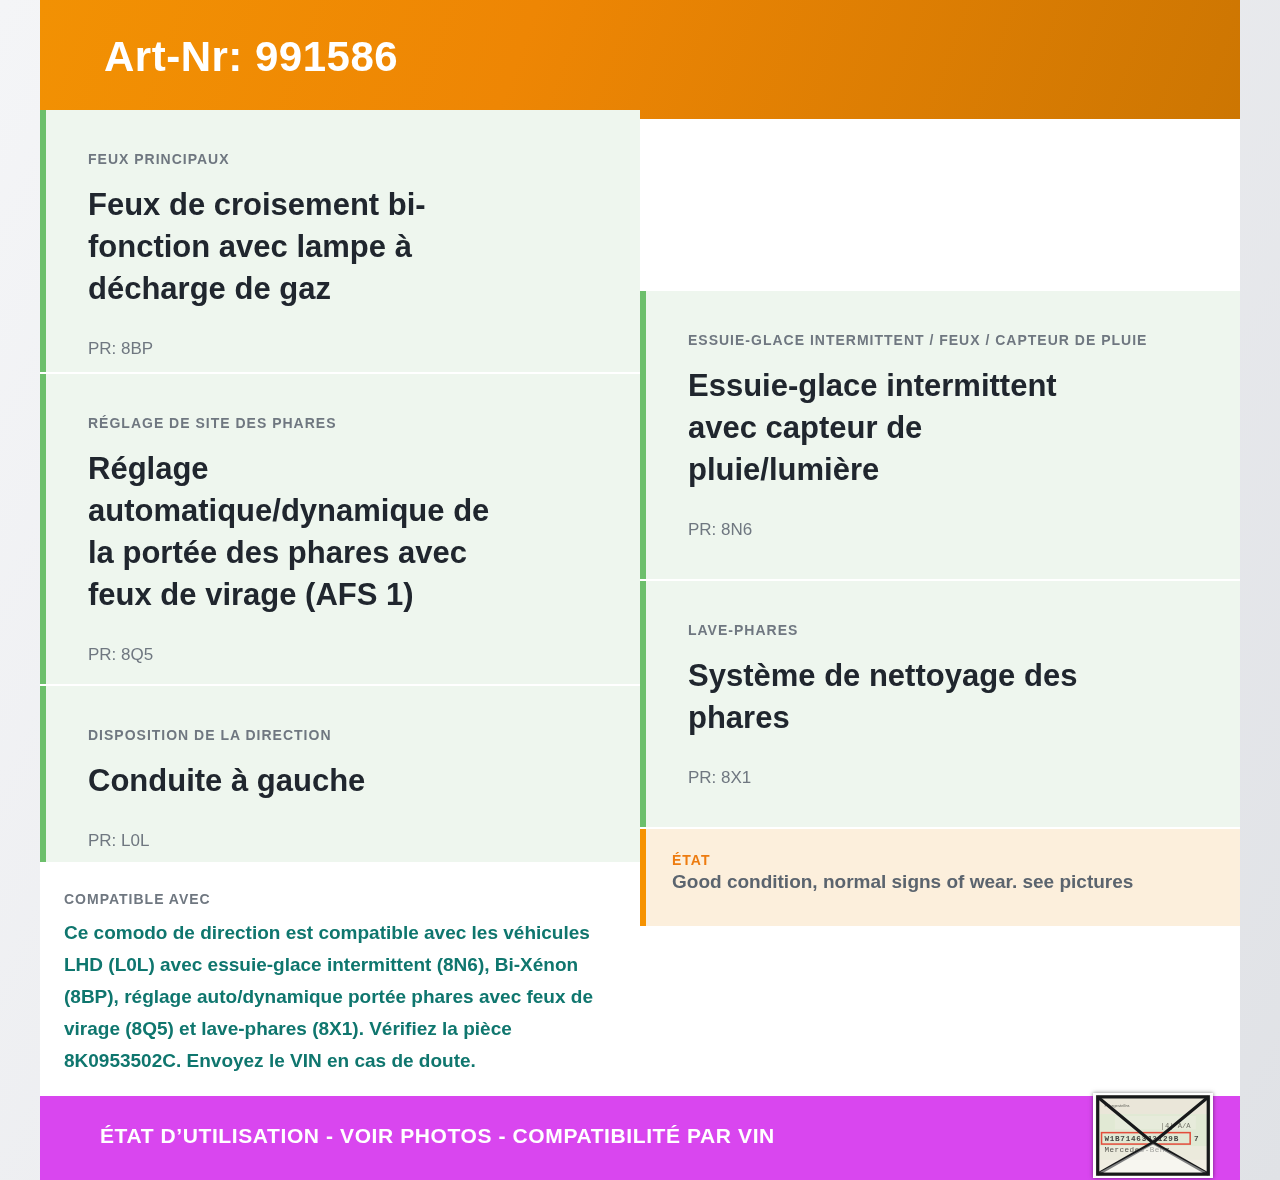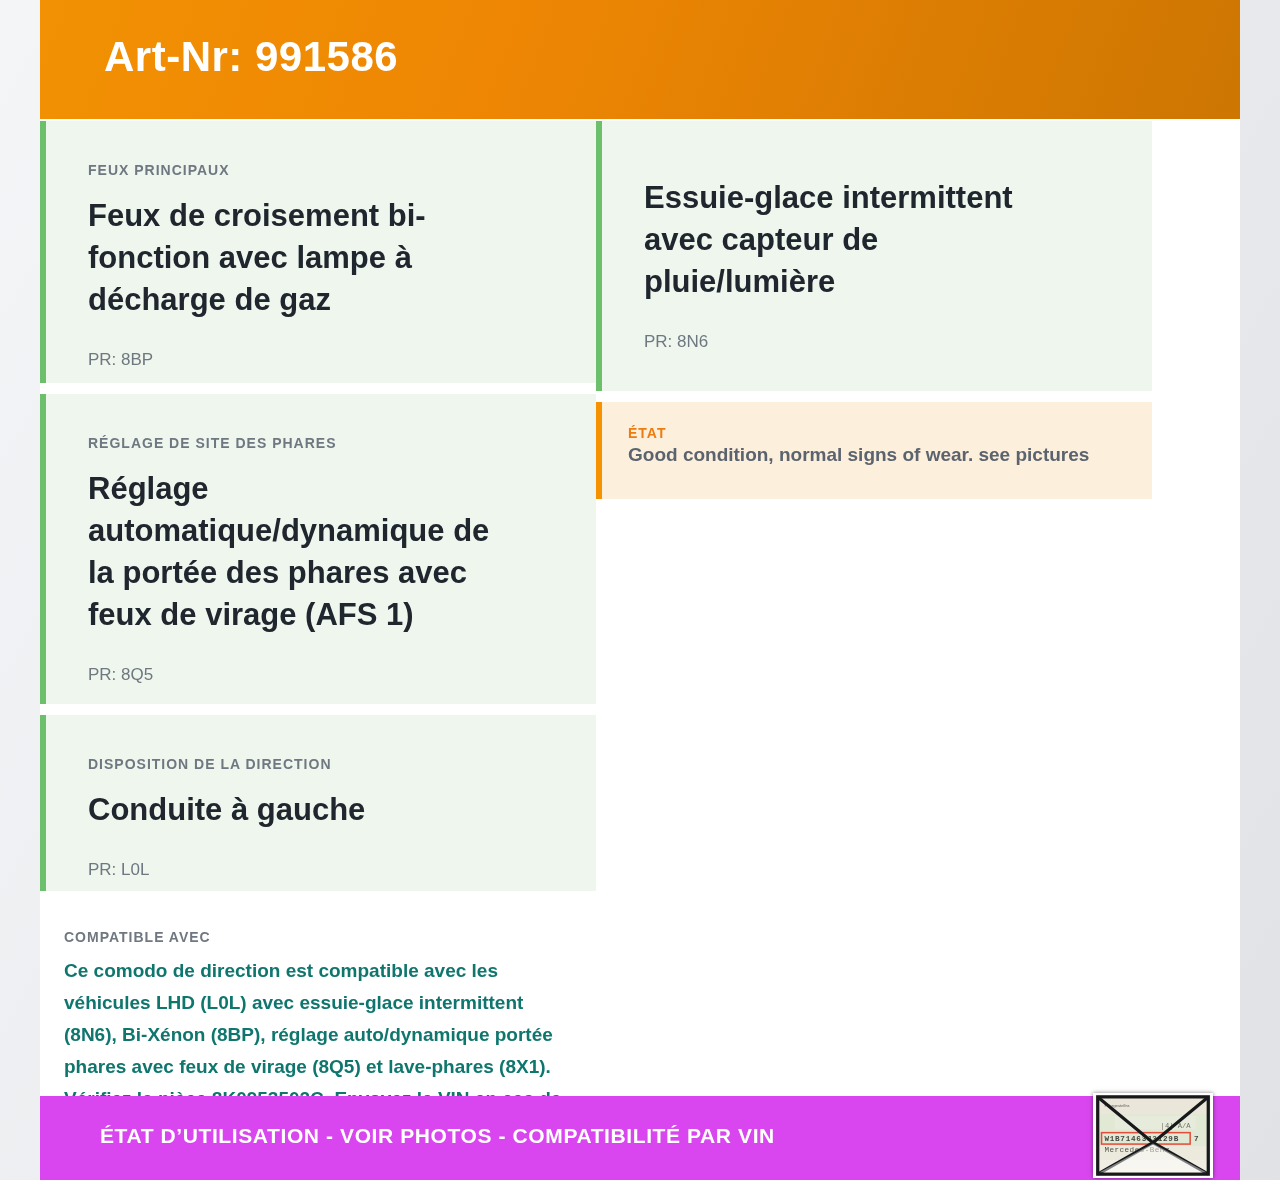--- a/index.html
+++ b/index.html
@@ -13,21 +13,21 @@
   
   .hero {
     height:119px; flex:0 0 119px;
     background:linear-gradient(110deg,#f29103 0%,#ee8604 40%,#cd7602 100%);
     display:flex; align-items:center; padding:0 0 6px 64px;
   }
   .hero h1 { color:#ffffff; font-size:42px; font-weight:700; letter-spacing:0.5px; }
 
   
   .main { background:#ffffff; height:977px; flex:0 0 977px; display:flex; padding-top:2px; }
-  .col { width:556px; display:flex; flex-direction:column; gap:11px; }
+  .col { width:600px; display:flex; flex-direction:column; gap:2px;justify-content:center; }
 
   .card {
     background:#eef6ee; border-left:6px solid #6cbf6b;
     padding:40px 42px 38px 42px;
   }
   .card .label {
     font-size:14px; line-height:18px; font-weight:700; letter-spacing:1px;
     color:#6f7780; text-transform:uppercase;
   }
   .card .title {
@@ -97,22 +97,28 @@
         <div class="pr">PR: L0L</div>
       </div>
       <div class="compat-card">
         <div class="label">COMPATIBLE AVEC</div>
         <div class="text">Ce comodo de direction est compatible avec les véhicules LHD (L0L) avec essuie-glace intermittent (8N6), Bi-Xénon (8BP), réglage auto/dynamique portée phares avec feux de virage (8Q5) et lave-phares (8X1). Vérifiez la pièce 8K0953502C. Envoyez le VIN en cas de doute.</div>
       </div>
     </div>
 
     <div class="col">
       <div class="card c-r1">
+        <div class="label">ESSUIE-GLACE INTERMITTENT / FEUX / CAPTEUR DE PLUIE</div>
         <div class="title">Essuie-glace intermittent avec capteur de pluie/lumière</div>
         <div class="pr">PR: 8N6</div>
+      </div>
+      <div class="card c-r2">
+        <div class="label">LAVE-PHARES</div>
+        <div class="title">Système de nettoyage des phares</div>
+        <div class="pr">PR: 8X1</div>
       </div>
       <div class="etat-card">
         <div class="label">ÉTAT</div>
         <div class="text">Good condition, normal signs of wear. see pictures</div>
       </div>
     </div>
 
   </div>
 
   <div class="footer">

